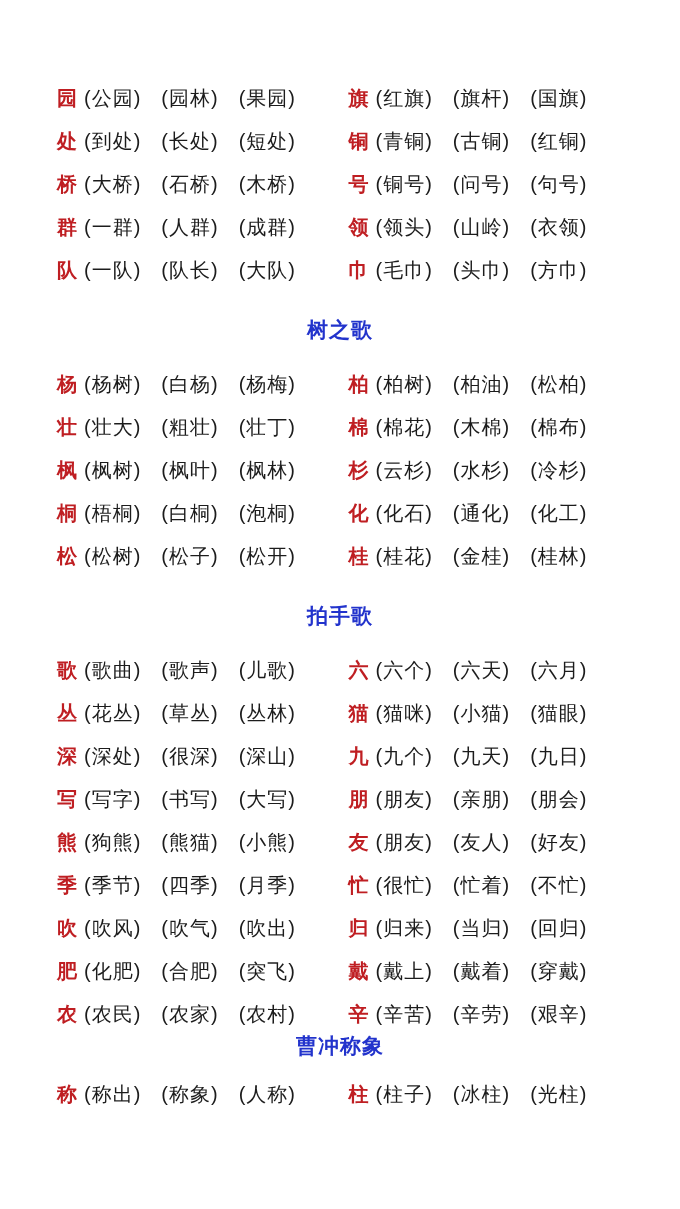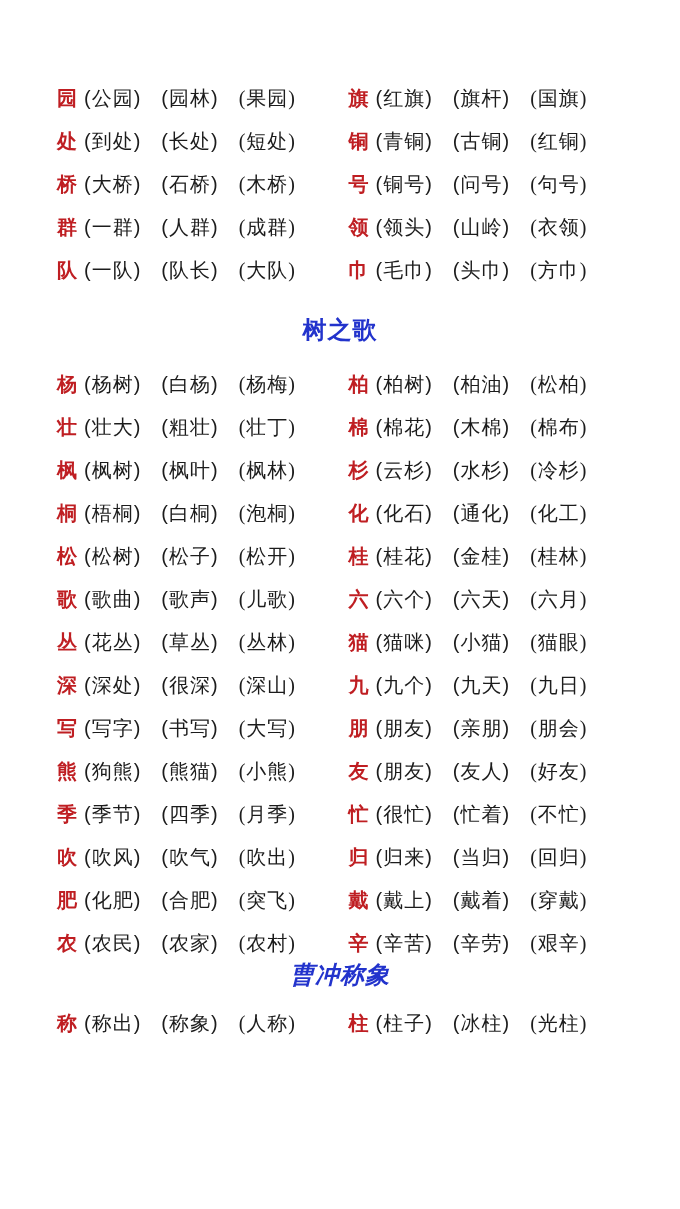--- a/index.html
+++ b/index.html
@@ -36,36 +36,35 @@
     white-space: nowrap;
     overflow: visible;
   }
   .cell + .cell { margin-left: 17px; }
   .headword {
     color: var(--headword-color);
     font-weight: 600;
     margin-right: 7px;
   }
   .word { margin-right: 20px; letter-spacing: 1px; }
-  .word:last-child { margin-right: 0; font-family: Liberation Serif, serif; }
+  .word:last-child { margin-right: 0; }
   .section-title {
     height: 43px;
     line-height: 43px;
     margin-top: 16px;
     margin-bottom: 12px;
     text-align: center;
     color: var(--title-color);
-    font-size: 24px;
+    font-size: 21px;
     font-weight: 700;
     letter-spacing: 1px;
   }
   .section:last-child .section-title {
     margin-top: -12px;
     margin-bottom: 6px;
-    font-style: italic;
   }
 </style>
 </head>
 <body>
 
 <div class="page">
   <div id="sections-root">
       <div class="section">
         <div class="row">
           <div class="cell">
@@ -205,20 +204,21 @@
           </div>
           <div class="cell">
             <span class="headword">桂</span>
             <span class="word">(桂花)</span>
             <span class="word">(金桂)</span>
             <span class="word">(桂林)</span>
           </div>
         </div>
       </div>
       <div class="section">
+        <div class="section-title">拍手歌</div>
         <div class="row">
           <div class="cell">
             <span class="headword">歌</span>
             <span class="word">(歌曲)</span>
             <span class="word">(歌声)</span>
             <span class="word">(儿歌)</span>
           </div>
           <div class="cell">
             <span class="headword">六</span>
             <span class="word">(六个)</span>

